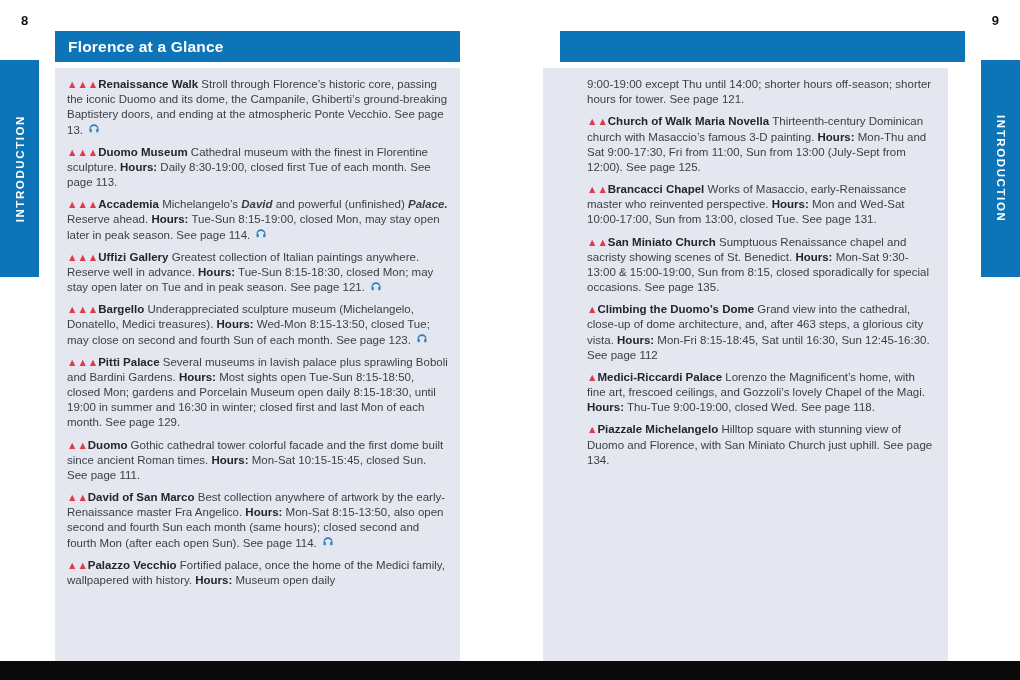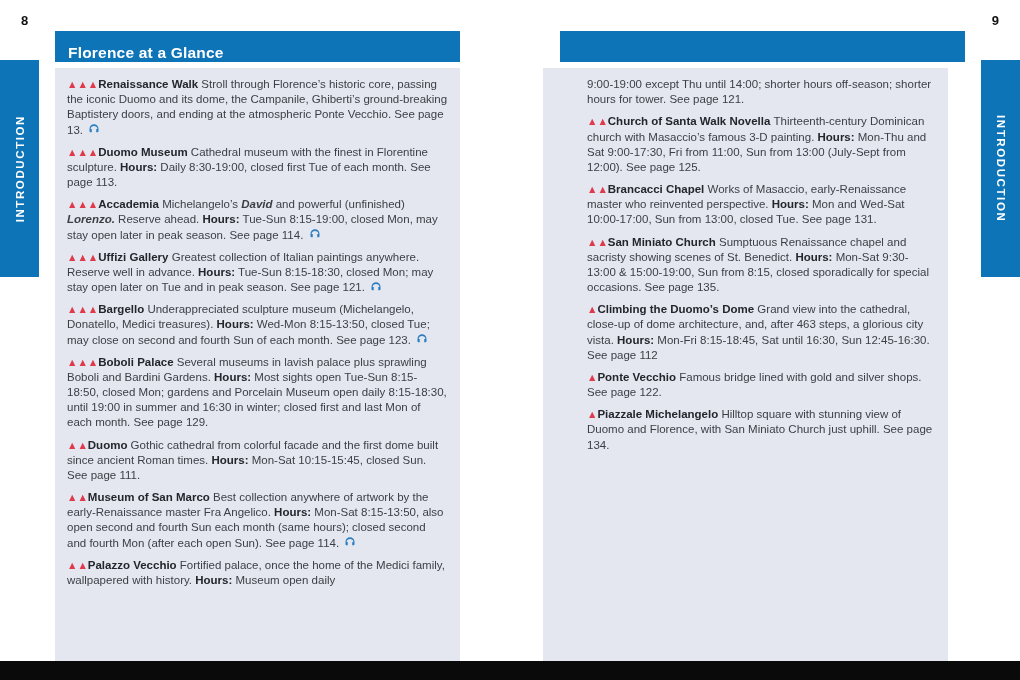--- a/index.html
+++ b/index.html
@@ -13,21 +13,21 @@
   }
   html,body{margin:0;padding:0;background:#ffffff;}
   body{font-family:"Liberation Sans","DejaVu Sans",sans-serif;}
   .spread{position:relative;width:1020px;height:680px;background:#ffffff;overflow:hidden;}
 
   .pagenum{position:absolute;top:13px;font-weight:bold;font-size:13px;color:#111111;}
   .pagenum.left{left:21px;}
   .pagenum.right{right:21px;}
 
   .header-bar{position:absolute;top:31px;width:405px;height:31px;background:var(--accent);
-    display:flex;align-items:flex-end;box-sizing:border-box;padding-left:13px;}
+    display:flex;align-items:center;box-sizing:border-box;padding-left:13px;}
   .header-bar.left{left:55px;}
   .header-bar.right{left:560px;}
   .header-bar h1{margin:0;color:#ffffff;font-size:15.5px;font-weight:bold;letter-spacing:.2px;}
 
   .side-tab{position:absolute;top:60px;width:39px;height:217px;background:var(--accent);
     display:flex;align-items:center;justify-content:center;}
   .side-tab.left{left:0;}
   .side-tab.right{right:0;}
   .side-tab span{color:#ffffff;font-weight:bold;font-size:11.5px;letter-spacing:1.6px;
     writing-mode:vertical-rl;white-space:nowrap;}
@@ -65,41 +65,41 @@
   </div>
   <div class="side-tab right">
     <span>INTRODUCTION</span>
   </div>
 
   <div class="panel left" id="panel-left">
       <p class="entry"><span class="tri">▲▲▲</span><b>Renaissance Walk </b><span>Stroll through Florence’s historic core, passing the iconic Duomo and its dome, the Campanile, Ghiberti’s ground-breaking Baptistery doors, and ending at the atmospheric Ponte Vecchio. See page 13. </span><svg viewBox="0 0 24 24" class="audio-icon">
           <path d="M12 2.5C7 2.5 3 6.5 3 11.5v5a1.8 1.8 0 0 0 1.8 1.8H7.5v-6.5H5.2a6.9 6.9 0 0 1 13.6 0H16.5v6.5h2.7A1.8 1.8 0 0 0 21 16.5v-5C21 6.5 17 2.5 12 2.5Z"></path>
         </svg></p>
       <p class="entry"><span class="tri">▲▲▲</span><b>Duomo Museum </b><span>Cathedral museum with the finest in Florentine sculpture. </span><b>Hours:</b><span> Daily 8:30-19:00, closed first Tue of each month. See page 113.</span></p>
-      <p class="entry"><span class="tri">▲▲▲</span><b>Accademia </b><span>Michelangelo’s </span><i>David</i><span> and powerful (unfinished) </span><i>Lorenzo.</i><span> Reserve ahead. </span><b>Hours:</b><span> Tue-Sun 8:15-19:00, closed Mon, may stay open later in peak season. See page 114. </span><svg viewBox="0 0 24 24" class="audio-icon">
+      <p class="entry"><span class="tri">▲▲▲</span><b>Accademia </b><span>Michelangelo’s </span><i>David</i><span> and powerful (unfinished) </span><i>Palace.</i><span> Reserve ahead. </span><b>Hours:</b><span> Tue-Sun 8:15-19:00, closed Mon, may stay open later in peak season. See page 114. </span><svg viewBox="0 0 24 24" class="audio-icon">
           <path d="M12 2.5C7 2.5 3 6.5 3 11.5v5a1.8 1.8 0 0 0 1.8 1.8H7.5v-6.5H5.2a6.9 6.9 0 0 1 13.6 0H16.5v6.5h2.7A1.8 1.8 0 0 0 21 16.5v-5C21 6.5 17 2.5 12 2.5Z"></path>
         </svg></p>
       <p class="entry"><span class="tri">▲▲▲</span><b>Uffizi Gallery </b><span>Greatest collection of Italian paintings anywhere. Reserve well in advance. </span><b>Hours:</b><span> Tue-Sun 8:15-18:30, closed Mon; may stay open later on Tue and in peak season. See page 121. </span><svg viewBox="0 0 24 24" class="audio-icon">
           <path d="M12 2.5C7 2.5 3 6.5 3 11.5v5a1.8 1.8 0 0 0 1.8 1.8H7.5v-6.5H5.2a6.9 6.9 0 0 1 13.6 0H16.5v6.5h2.7A1.8 1.8 0 0 0 21 16.5v-5C21 6.5 17 2.5 12 2.5Z"></path>
         </svg></p>
       <p class="entry"><span class="tri">▲▲▲</span><b>Bargello </b><span>Underappreciated sculpture museum (Michelangelo, Donatello, Medici treasures). </span><b>Hours:</b><span> Wed-Mon 8:15-13:50, closed Tue; may close on second and fourth Sun of each month. See page 123. </span><svg viewBox="0 0 24 24" class="audio-icon">
           <path d="M12 2.5C7 2.5 3 6.5 3 11.5v5a1.8 1.8 0 0 0 1.8 1.8H7.5v-6.5H5.2a6.9 6.9 0 0 1 13.6 0H16.5v6.5h2.7A1.8 1.8 0 0 0 21 16.5v-5C21 6.5 17 2.5 12 2.5Z"></path>
         </svg></p>
-      <p class="entry"><span class="tri">▲▲▲</span><b>Boboli Palace </b><span>Several museums in lavish palace plus sprawling Boboli and Bardini Gardens. </span><b>Hours:</b><span> Most sights open Tue-Sun 8:15-18:50, closed Mon; gardens and Porcelain Museum open daily 8:15-18:30, until 19:00 in summer and 16:30 in winter; closed first and last Mon of each month. See page 129.</span></p>
-      <p class="entry"><span class="tri">▲▲</span><b>Duomo </b><span>Gothic cathedral from colorful facade and the first dome built since ancient Roman times. </span><b>Hours:</b><span> Mon-Sat 10:15-15:45, closed Sun. See page 111.</span></p>
-      <p class="entry"><span class="tri">▲▲</span><b>Museum of San Marco </b><span>Best collection anywhere of artwork by the early-Renaissance master Fra Angelico. </span><b>Hours:</b><span> Mon-Sat 8:15-13:50, also open second and fourth Sun each month (same hours); closed second and fourth Mon (after each open Sun). See page 114. </span><svg viewBox="0 0 24 24" class="audio-icon">
+      <p class="entry"><span class="tri">▲▲▲</span><b>Pitti Palace </b><span>Several museums in lavish palace plus sprawling Boboli and Bardini Gardens. </span><b>Hours:</b><span> Most sights open Tue-Sun 8:15-18:50, closed Mon; gardens and Porcelain Museum open daily 8:15-18:30, until 19:00 in summer and 16:30 in winter; closed first and last Mon of each month. See page 129.</span></p>
+      <p class="entry"><span class="tri">▲▲</span><b>Duomo </b><span>Gothic cathedral tower colorful facade and the first dome built since ancient Roman times. </span><b>Hours:</b><span> Mon-Sat 10:15-15:45, closed Sun. See page 111.</span></p>
+      <p class="entry"><span class="tri">▲▲</span><b>David of San Marco </b><span>Best collection anywhere of artwork by the early-Renaissance master Fra Angelico. </span><b>Hours:</b><span> Mon-Sat 8:15-13:50, also open second and fourth Sun each month (same hours); closed second and fourth Mon (after each open Sun). See page 114. </span><svg viewBox="0 0 24 24" class="audio-icon">
           <path d="M12 2.5C7 2.5 3 6.5 3 11.5v5a1.8 1.8 0 0 0 1.8 1.8H7.5v-6.5H5.2a6.9 6.9 0 0 1 13.6 0H16.5v6.5h2.7A1.8 1.8 0 0 0 21 16.5v-5C21 6.5 17 2.5 12 2.5Z"></path>
         </svg></p>
       <p class="entry"><span class="tri">▲▲</span><b>Palazzo Vecchio </b><span>Fortified palace, once the home of the Medici family, wallpapered with history. </span><b>Hours:</b><span> Museum open daily</span></p>
     </div>
   <div class="panel right" id="panel-right">
       <p class="entry"><span>9:00-19:00 except Thu until 14:00; shorter hours off-season; shorter hours for tower. See page 121.</span></p>
-      <p class="entry"><span class="tri">▲▲</span><b>Church of Santa Walk Novella </b><span>Thirteenth-century Dominican church with Masaccio’s famous 3-D painting. </span><b>Hours:</b><span> Mon-Thu and Sat 9:00-17:30, Fri from 11:00, Sun from 13:00 (July-Sept from 12:00). See page 125.</span></p>
+      <p class="entry"><span class="tri">▲▲</span><b>Church of Walk Maria Novella </b><span>Thirteenth-century Dominican church with Masaccio’s famous 3-D painting. </span><b>Hours:</b><span> Mon-Thu and Sat 9:00-17:30, Fri from 11:00, Sun from 13:00 (July-Sept from 12:00). See page 125.</span></p>
       <p class="entry"><span class="tri">▲▲</span><b>Brancacci Chapel </b><span>Works of Masaccio, early-Renaissance master who reinvented perspective. </span><b>Hours:</b><span> Mon and Wed-Sat 10:00-17:00, Sun from 13:00, closed Tue. See page 131.</span></p>
       <p class="entry"><span class="tri">▲▲</span><b>San Miniato Church </b><span>Sumptuous Renaissance chapel and sacristy showing scenes of St. Benedict. </span><b>Hours:</b><span> Mon-Sat 9:30-13:00 &amp; 15:00-19:00, Sun from 8:15, closed sporadically for special occasions. See page 135.</span></p>
       <p class="entry"><span class="tri">▲</span><b>Climbing the Duomo’s Dome </b><span>Grand view into the cathedral, close-up of dome architecture, and, after 463 steps, a glorious city vista. </span><b>Hours:</b><span> Mon-Fri 8:15-18:45, Sat until 16:30, Sun 12:45-16:30. See page 112</span></p>
-      <p class="entry"><span class="tri">▲</span><b>Ponte Vecchio </b><span>Famous bridge lined with gold and silver shops. See page 122.</span></p>
+      <p class="entry"><span class="tri">▲</span><b>Medici-Riccardi Palace </b><span>Lorenzo the Magnificent’s home, with fine art, frescoed ceilings, and Gozzoli’s lovely Chapel of the Magi. </span><b>Hours:</b><span> Thu-Tue 9:00-19:00, closed Wed. See page 118.</span></p>
       <p class="entry"><span class="tri">▲</span><b>Piazzale Michelangelo </b><span>Hilltop square with stunning view of Duomo and Florence, with San Miniato Church just uphill. See page 134.</span></p>
     </div>
 
   <div class="footer-bar"></div>
 
 </div>
 
 </body></html>

